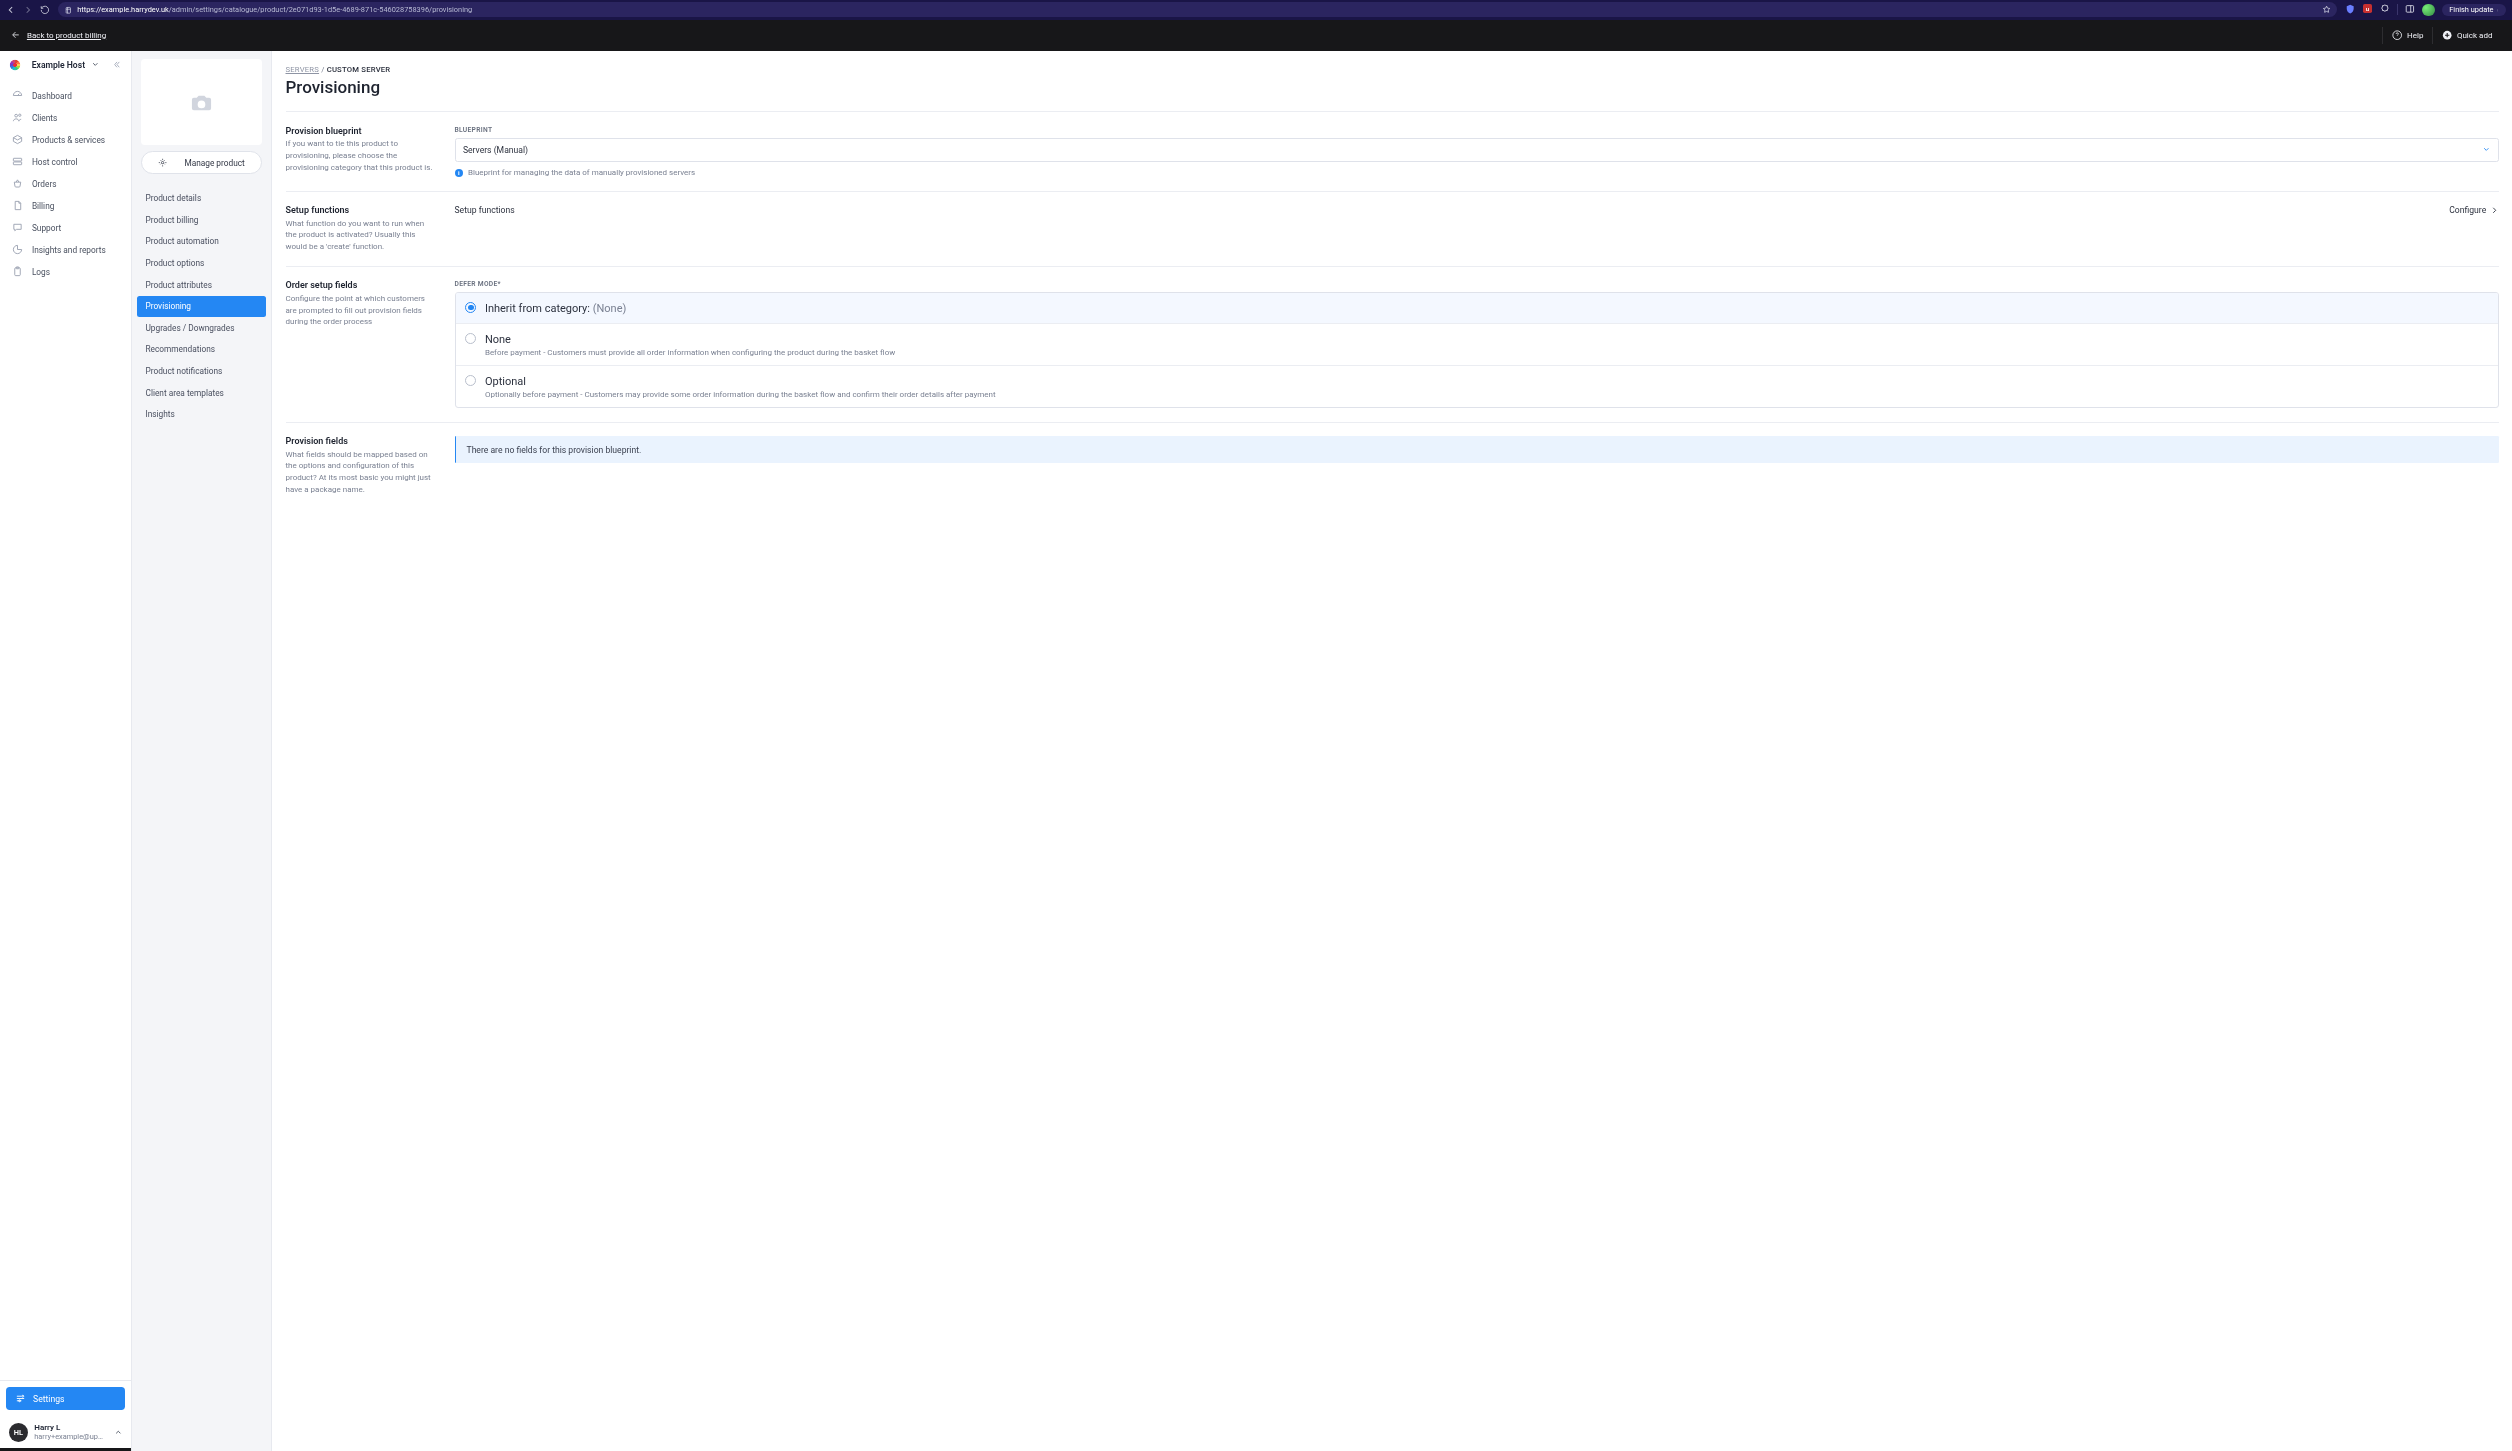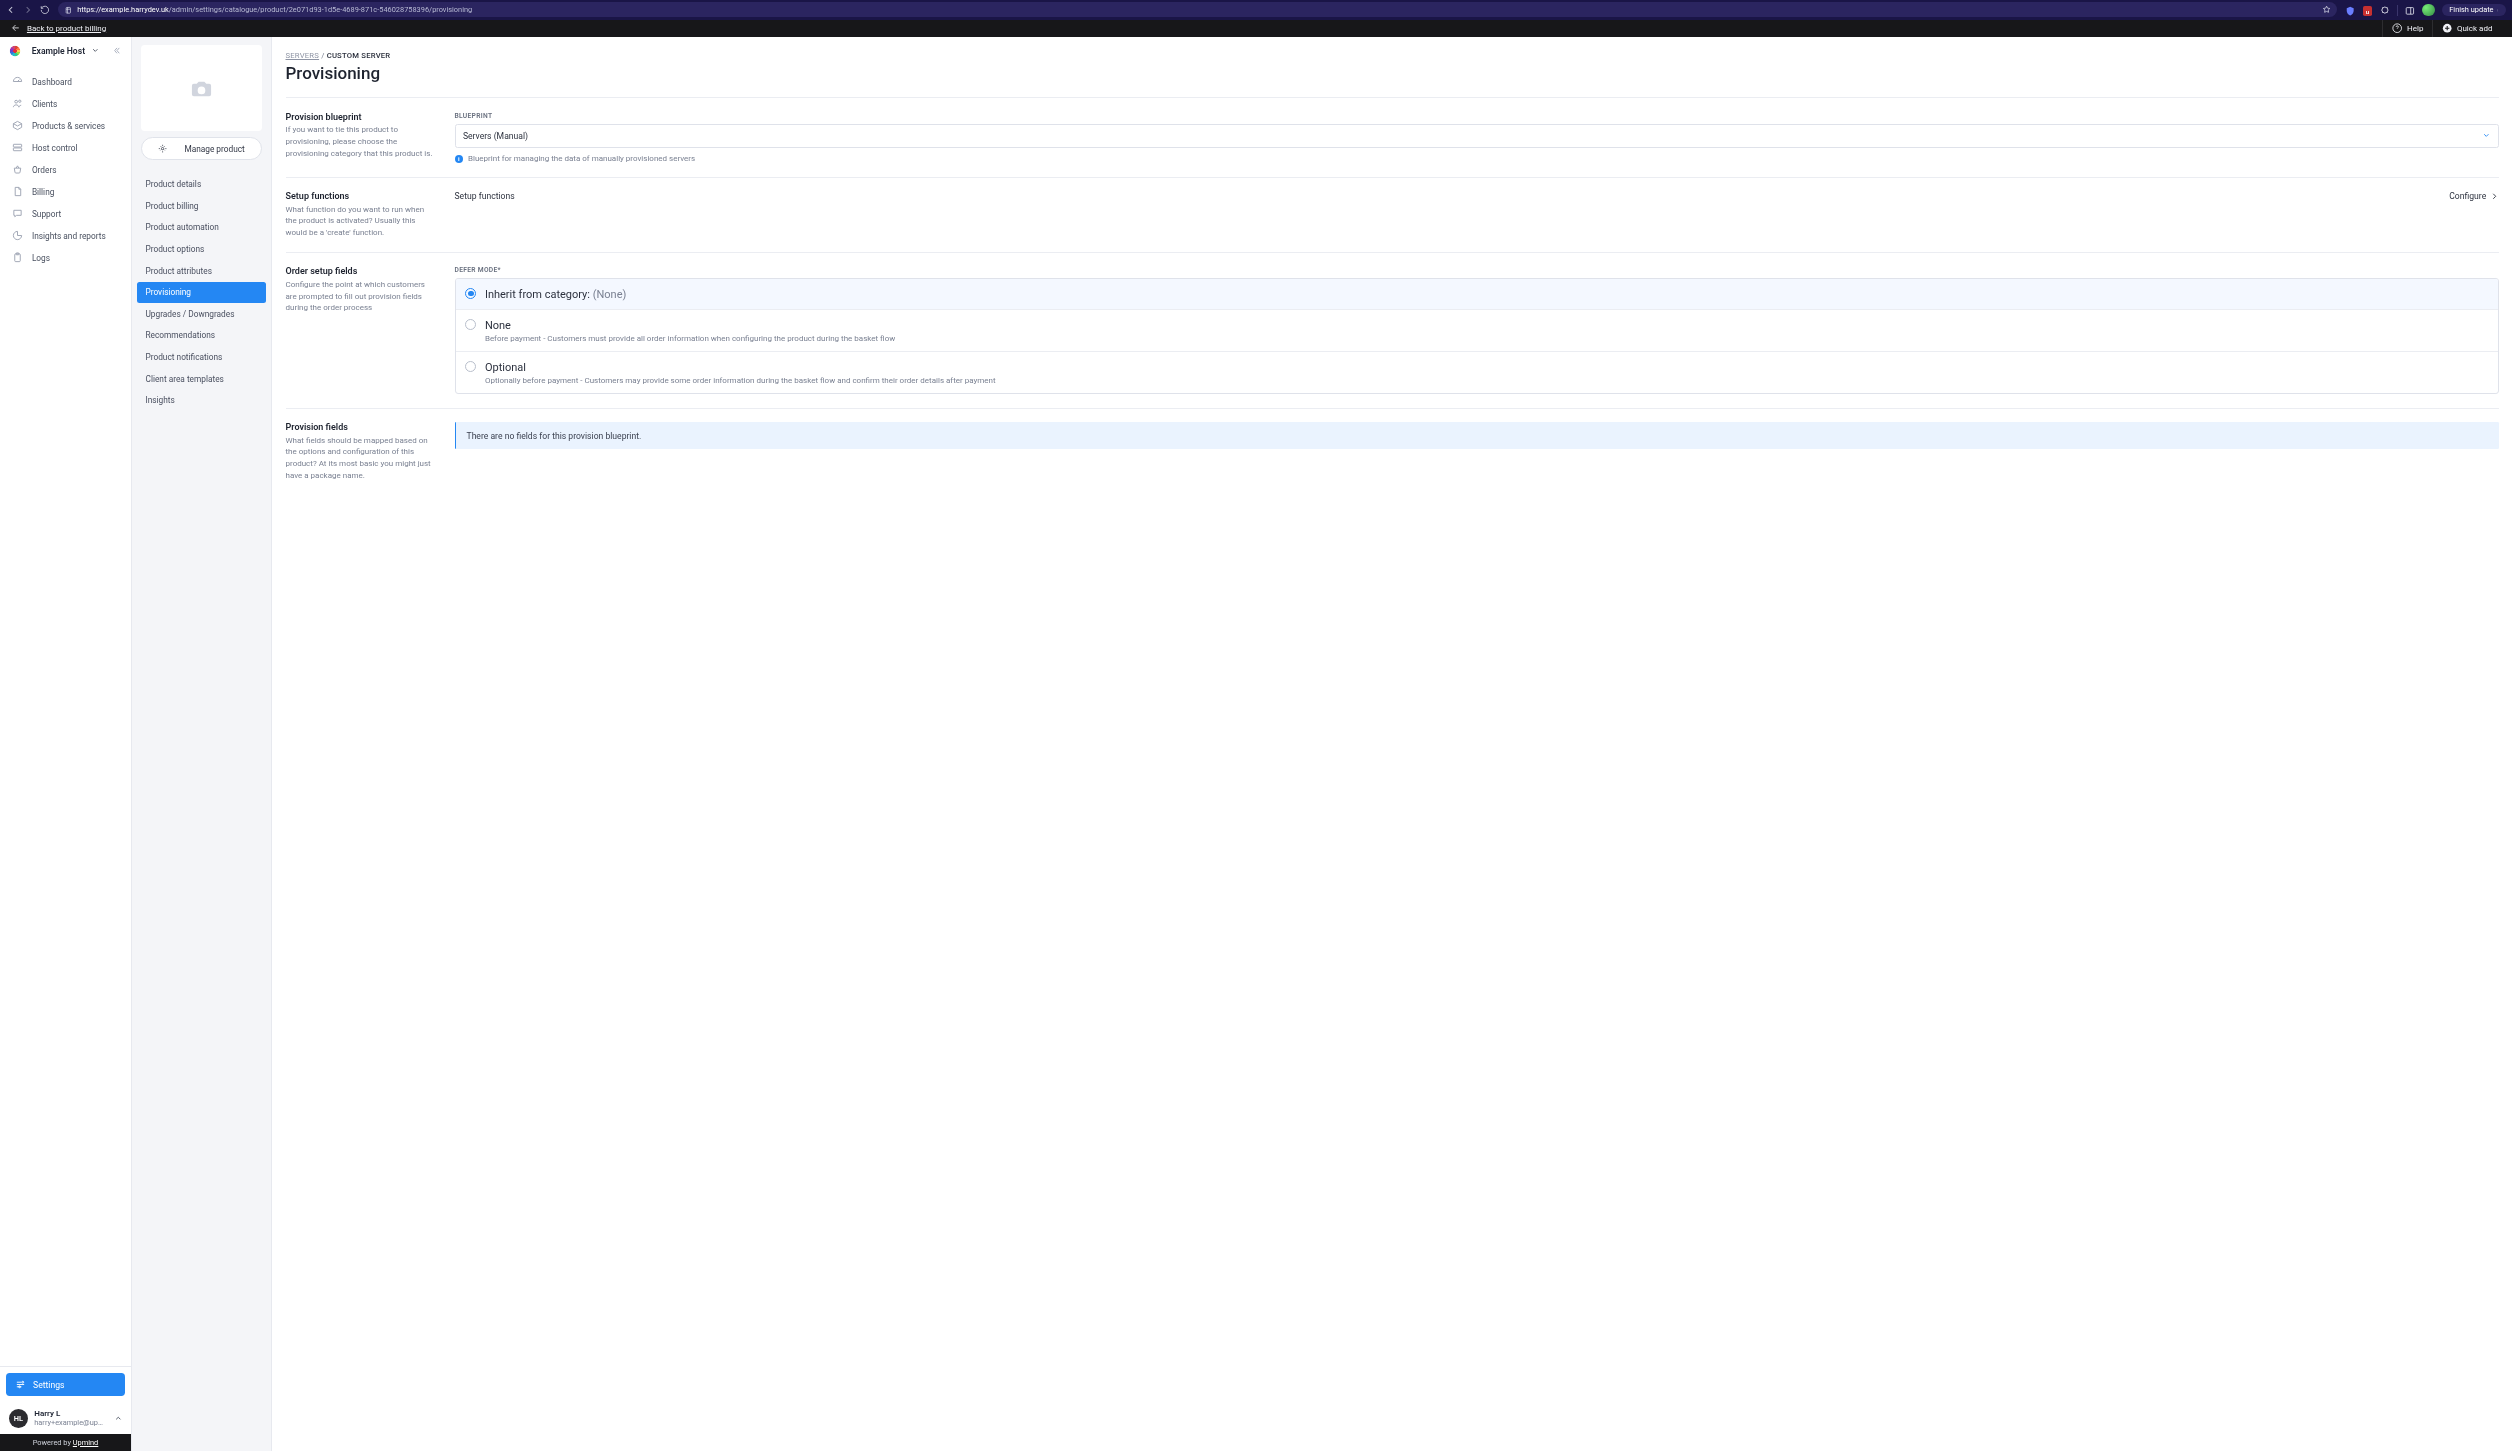--- a/index.html
+++ b/index.html
@@ -6,27 +6,27 @@
 body { font-family: -apple-system, BlinkMacSystemFont, "Segoe UI", Roboto, sans-serif; font-size: 8.6px; color: #212736; background: #fff; }
 
 
 .browser-chrome { background: #1a1547; height: 19.6px; display: flex; align-items: center; padding: 0 6.1px; gap: 7.4px; }
 .chrome-nav { display: flex; gap: 7.4px; align-items: center; }
 .chrome-icon { width: 9.8px; height: 9.8px; opacity: 0.85; cursor: pointer; color: #e5e7f0; }
 .chrome-icon.dim { opacity: 0.4; }
 .url-bar { flex: 1; background: #2b2560; border-radius: 8.6px; height: 14.7px; display: flex; align-items: center; padding: 0 6.1px; gap: 4.9px; color: #d5d6e8; font-size: 7.4px; justify-content: flex-end; }
 .url-bar .url-text { color: #b7b9d3; }
 .url-bar .url-host { color: #fff; }
-.chrome-right { display: flex; align-items: flex-end; gap: 7.4px; }
+.chrome-right { display: flex; align-items: flex-start; gap: 7.4px; }
 .chrome-badge { background: #c73030; color:#fff; border-radius: 1.8px; width:9.8px; height:9.8px; display:inline-flex; align-items:center; justify-content:center; font-size:6.1px; font-weight:600; }
 .update-btn { background: #2b2560; color:#fff; border-radius: 8.6px; padding: 1.8px 7.4px; font-size: 7.4px; display:flex; align-items:center; gap:2.5px; cursor:pointer; }
 .avatar { width: 12.3px; height: 12.3px; border-radius: 50%; background: radial-gradient(circle at 30% 30%, #7e7, #384); display:inline-block; }
 
 
-.top-bar { background: #171719; height: 17px; display: flex; align-items: center; justify-content: space-between; padding: 0 11px; color: #f0f1f6; font-size: 8px; }
+.top-bar { background: #171719; height: 31px; display: flex; align-items: center; justify-content: space-between; padding: 0 11px; color: #f0f1f6; font-size: 8px; }
 .back-link { display: flex; align-items: center; gap: 6.1px; cursor: pointer; }
 .back-link span { text-decoration: underline; }
 .top-right { display: flex; align-items: center; gap: 0; }
 .top-right-item { display: flex; align-items: center; gap: 4.9px; padding: 0 8.6px; cursor: pointer; border-left: 0.6px solid #2d2d30; height: 17px; }
 
 
 .app { display: flex; height: calc(100vh - 37px); }
 .sidebar { width: 132px; background: #fff; border-right: 0.6px solid #e7e9ef; display:flex; flex-direction:column; }
 .org-header { display:flex; align-items:center; justify-content:space-between; padding: 8.6px 9.8px 8.6px 8.6px; }
 .org-left { display:flex; align-items:center; gap:6.1px; }

